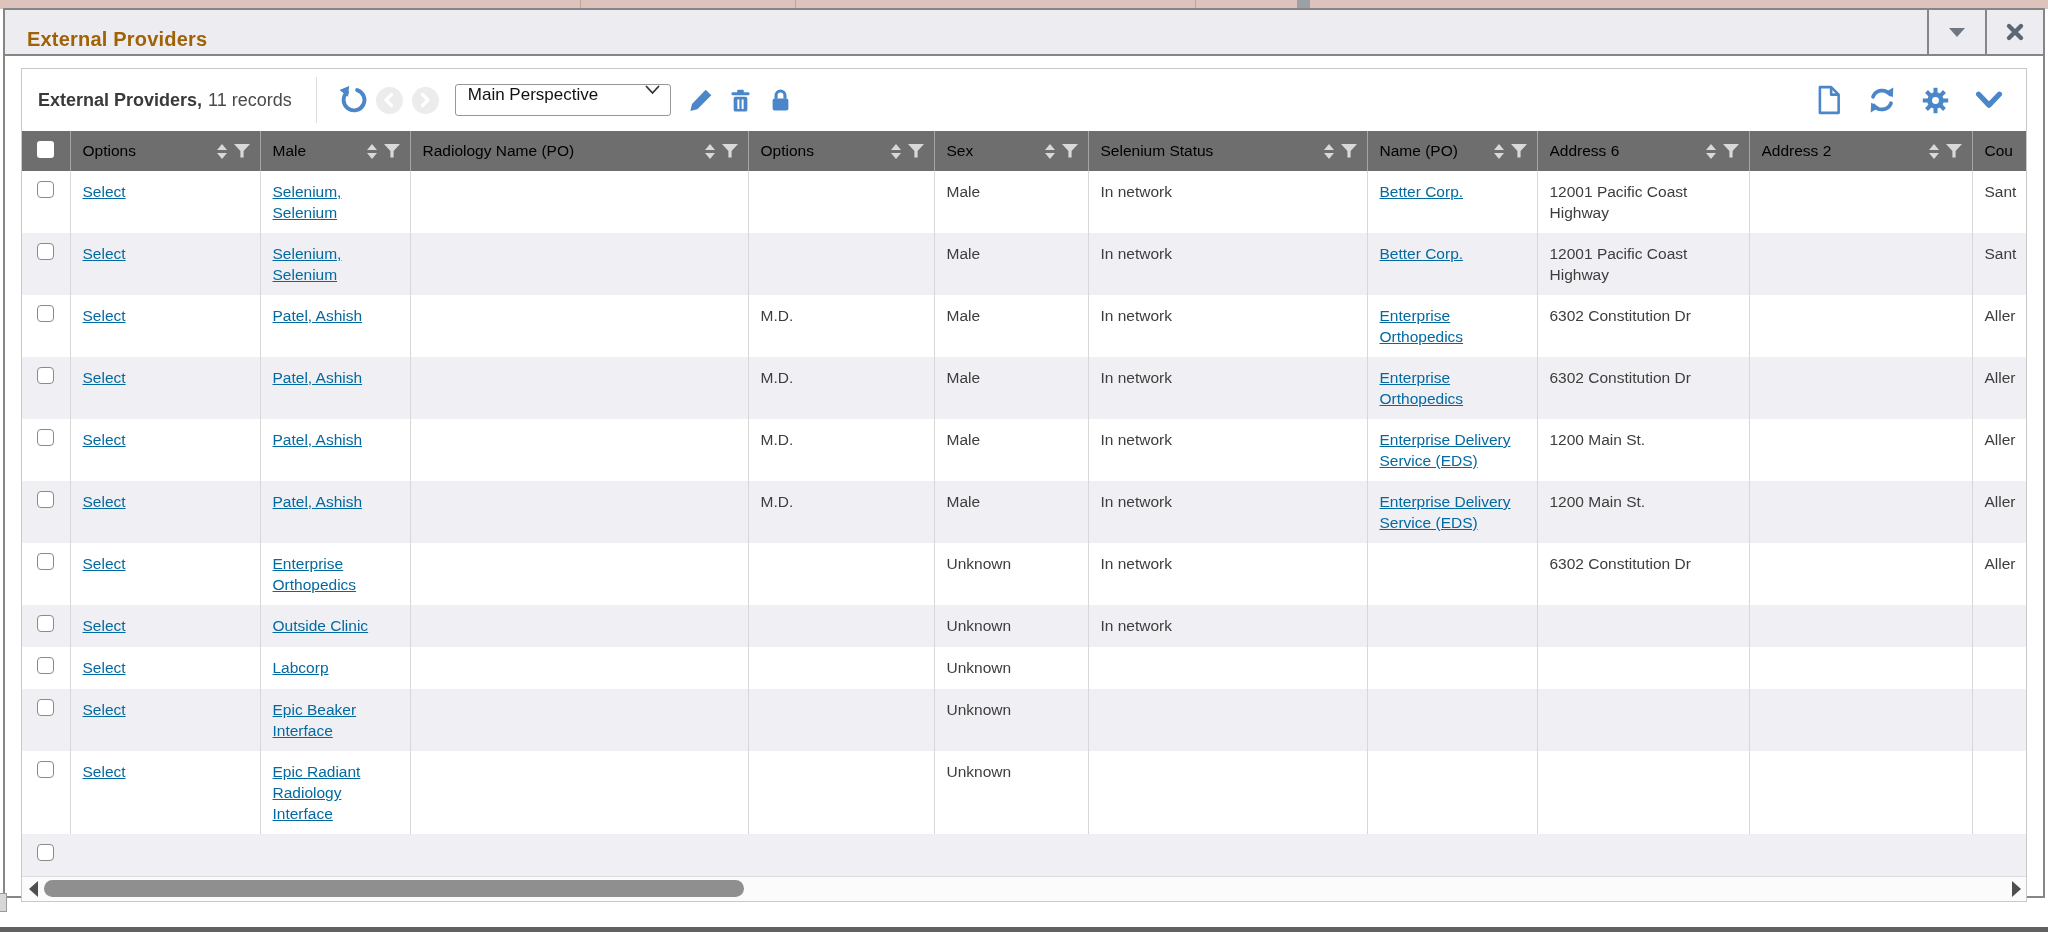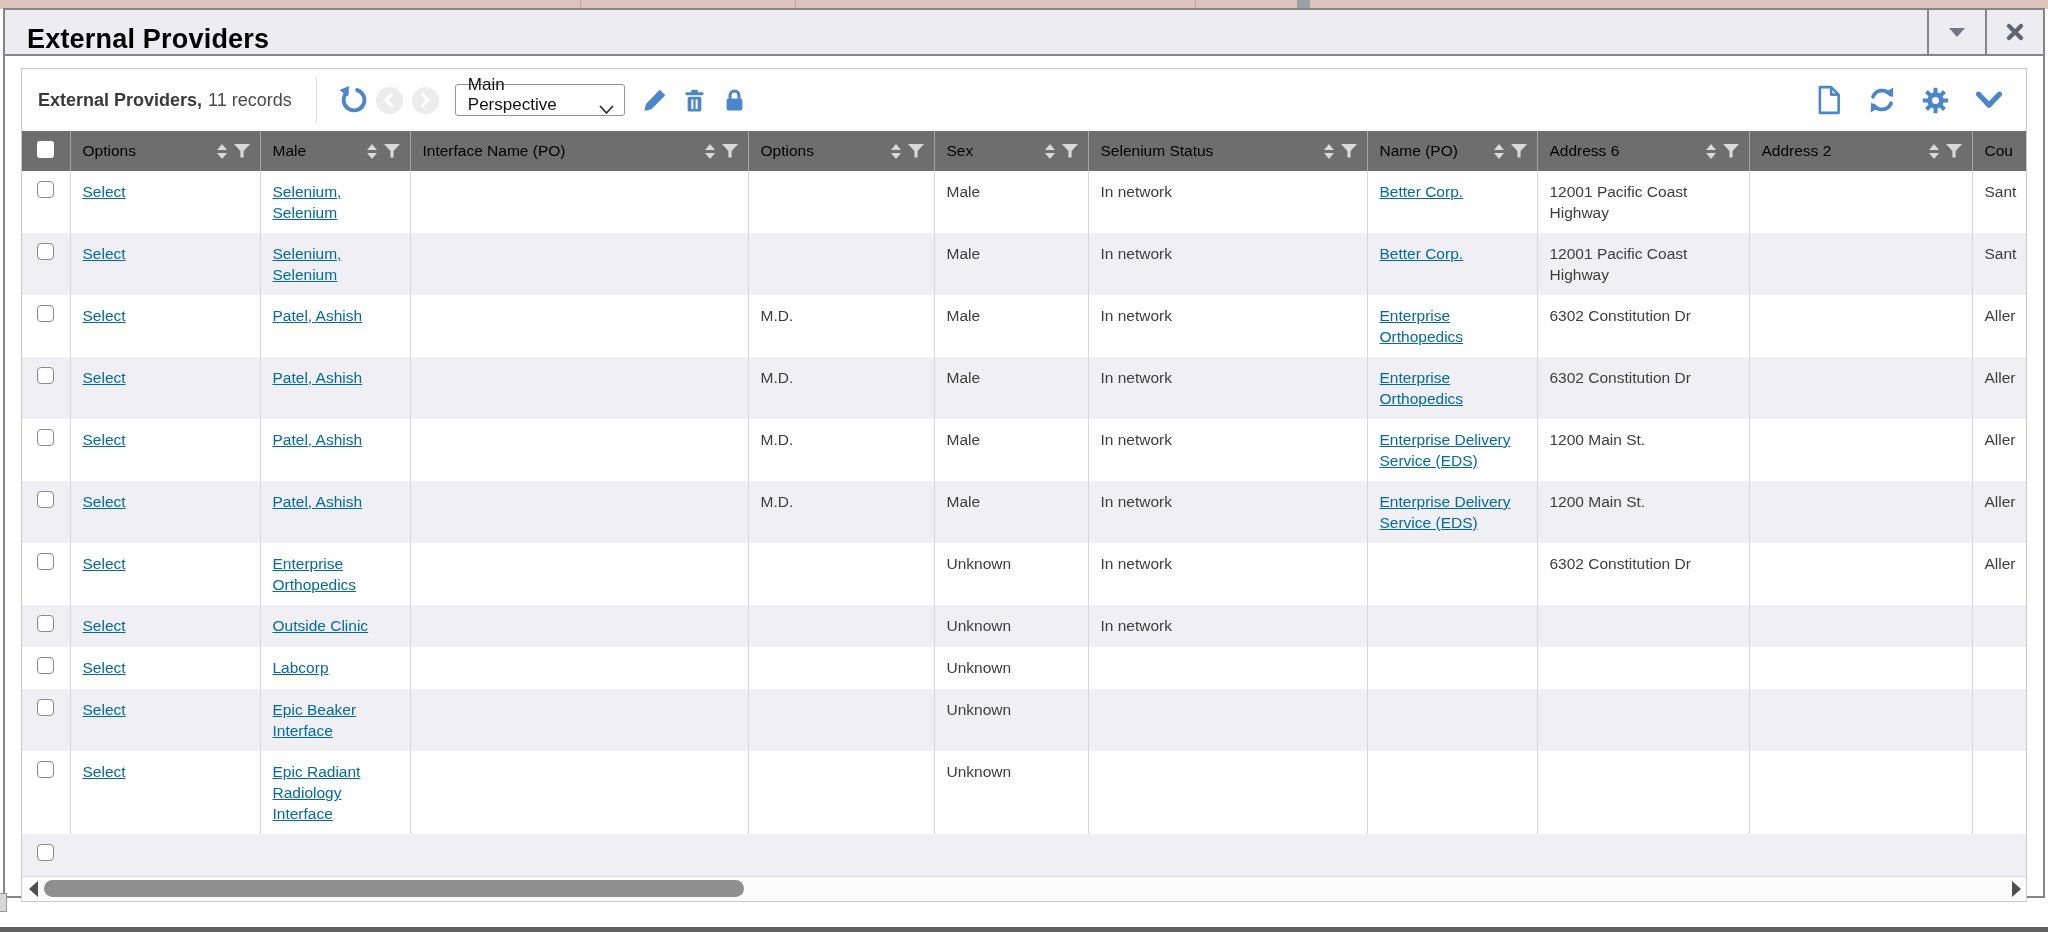--- a/index.html
+++ b/index.html
@@ -12,35 +12,35 @@
   
   .top-strip{position:absolute;left:0;top:0;width:2048px;height:9px;background:#dcc3bc;}
   .top-strip .vline{position:absolute;top:0;width:1px;height:9px;background:#c2a49d;}
   .top-strip .gray-tab{position:absolute;left:1297px;top:0;width:13px;height:9px;background:#9aa0a6;}
   .bottom-bar{position:absolute;left:0;bottom:0;width:2048px;height:5px;background:#616161;}
   .left-artifact{position:absolute;left:0;top:893px;width:6px;height:17px;background:#d7d7d7;border:1px solid #9a9a9a;border-left:none;}
 
   
   .dialog{position:absolute;left:3px;top:8px;right:3px;height:890px;background:#ffffff;border:2px solid #868686;box-sizing:border-box;}
   .title-bar{height:44px;background:#ededf1;border-bottom:2px solid #868686;display:flex;align-items:center;}
-  .title-bar h1{margin:15px 0 0 22px;font-size:27px;font-weight:bold;color:#000000;flex:1;letter-spacing:.2px;}
+  .title-bar h1{margin:15px 0 0 22px;font-size:20px;font-weight:bold;color:#a16207;flex:1;letter-spacing:.2px;}
   .win-btn{width:56px;height:44px;display:flex;align-items:center;justify-content:center;border-left:2px solid #868686;cursor:pointer;}
   .tri-down-win{width:0;height:0;border-left:8px solid transparent;border-right:8px solid transparent;border-top:9px solid #6e7884;}
 
   
   .panel{margin:12px 16px 0 16px;border:1px solid #c9c9c9;background:#fff;}
   .toolbar{height:62px;display:flex;align-items:center;padding:0 4px 0 16px;}
   .tb-label{font-size:18px;white-space:nowrap;text-align:right;}
   .tb-label .b{font-weight:bold;color:#3a3a3a;}
   .tb-label .r{color:#4a4a4a;margin-left:6px;}
   .tb-divider{width:1px;height:46px;background:#dedede;margin:0 20px 0 24px;}
   .tb-icon{display:inline-flex;align-items:center;justify-content:center;cursor:pointer;}
   .nav-circle{width:27px;height:27px;border-radius:50%;background:#ececec;display:inline-flex;align-items:center;justify-content:center;margin-left:9px;}
-  .select-box{margin-left:16px;width:170px;height:32px;border:1px solid #979797;border-radius:3px;background:#fff;
-    display:inline-flex;align-items:flex-end;padding:0 10px 0 12px;font-size:17px;color:#111;cursor:pointer;box-sizing:border-box;gap:32px;}
+  .select-box{margin-left:16px;width:216px;height:32px;border:1px solid #979797;border-radius:3px;background:#fff;
+    display:inline-flex;align-items:flex-start;padding:0 10px 0 12px;font-size:17px;color:#111;cursor:pointer;box-sizing:border-box;gap:32px;}
   .select-box span{flex:1;}
   .tb-right{margin-left:auto;display:flex;align-items:center;gap:24px;padding-right:18px;}
 
   
   .table-clip{overflow:hidden;width:100%;}
   table{border-collapse:collapse;table-layout:fixed;width:2190px;}
   thead th{background:#6e6e6e;color:#000000;font-weight:normal;font-size:15.5px;height:40px;text-align:left;
     padding:0 10px 0 12px;border-right:1px solid rgba(255,255,255,.38);box-sizing:border-box;}
   thead th:first-child{padding:0;}
   .hcell{display:flex;align-items:center;gap:7px;}
@@ -218,21 +218,21 @@
                     <span class="up"></span>
                     <span class="dn"></span>
                   </span>
                   <svg width="16" height="14" viewBox="0 0 15 13">
                     <polygon points="0,0 15,0 9,6.5 9,12.5 6,12.5 6,6.5" fill="#d9d9d9"></polygon>
                   </svg>
                 </div>
               </th>
               <th>
                 <div class="hcell">
-                  <span class="hlabel">Interface Name (PO)</span>
+                  <span class="hlabel">Radiology Name (PO)</span>
                   <span class="sort-icon">
                     <span class="up"></span>
                     <span class="dn"></span>
                   </span>
                   <svg width="16" height="14" viewBox="0 0 15 13">
                     <polygon points="0,0 15,0 9,6.5 9,12.5 6,12.5 6,6.5" fill="#d9d9d9"></polygon>
                   </svg>
                 </div>
               </th>
               <th>

